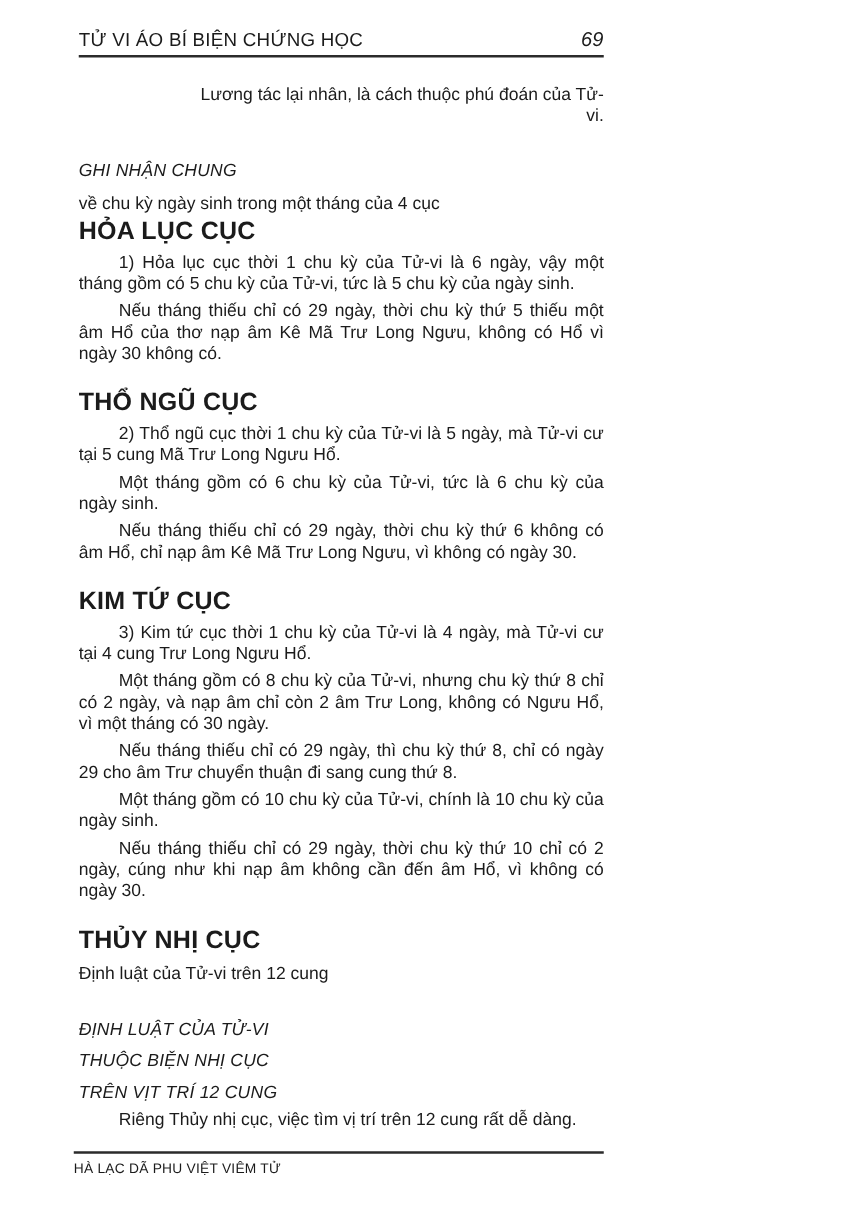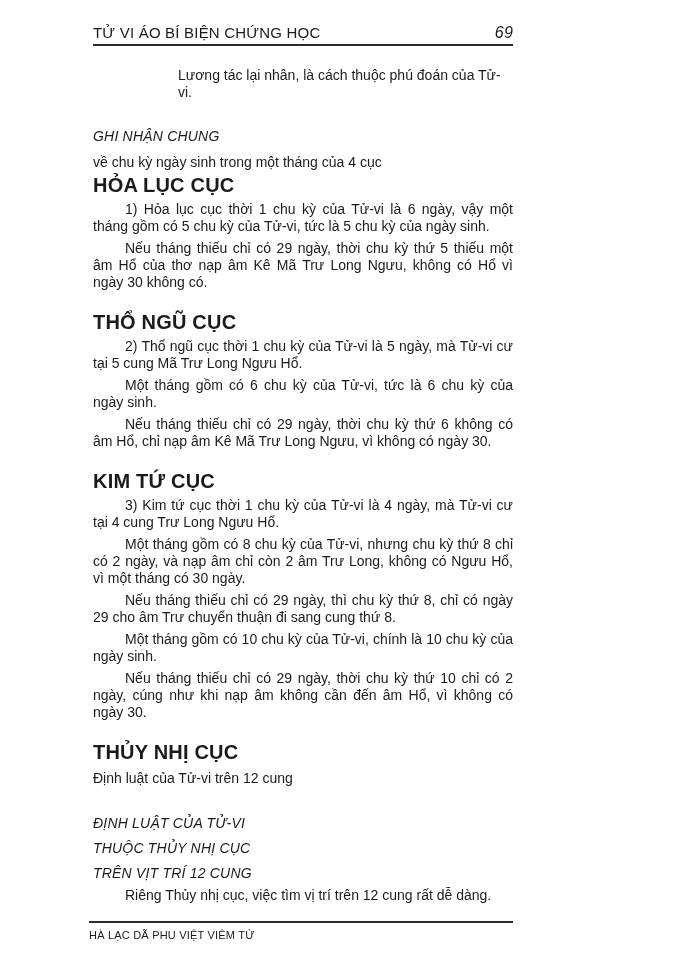--- a/index.html
+++ b/index.html
@@ -10,39 +10,39 @@
   }
   .page {
     position: relative;
     width: 546px;
     height: 971px;
     background: #ffffff;
     padding: 0 63px;
     overflow: hidden;
     font-size: 14px;
     line-height: 17px;
-    margin-left: 30px;
   }
   
   .page-header {
     display: flex;
     justify-content: space-between;
     align-items: flex-end;
     padding-top: 24px;
     padding-bottom: 3px;
     border-bottom: 2px solid #2b2b2b;
     font-size: 15px;
     letter-spacing: 0.2px;
   }
   .page-header .title { white-space: nowrap; }
   .page-header .pageno { font-size: 16px; font-style: italic; }
   
   .intro {
     margin-top: 21px;
     margin-left: 85px;
+    text-align: right;
   }
   .subhead {
     margin-top: 28px;
     font-size: 14px;
     letter-spacing: 0.2px;
     font-style: italic;
   }
   .subhead.first { margin-top: 27px; }
   .subhead.group { margin-top: 8px; }
   .plain { margin-top: 9px; }
@@ -101,21 +101,21 @@
     <p class="para">Một tháng gồm có 8 chu kỳ của Tử-vi, nhưng chu kỳ thứ 8 chỉ có 2 ngày, và nạp âm chỉ còn 2 âm Trư Long, không có Ngưu Hổ, vì một tháng có 30 ngày.</p>
     <p class="para">Nếu tháng thiếu chỉ có 29 ngày, thì chu kỳ thứ 8, chỉ có ngày 29 cho âm Trư chuyển thuận đi sang cung thứ 8.</p>
 
     <p class="para">Một tháng gồm có 10 chu kỳ của Tử-vi, chính là 10 chu kỳ của ngày sinh.</p>
     <p class="para">Nếu tháng thiếu chỉ có 29 ngày, thời chu kỳ thứ 10 chỉ có 2 ngày, cúng như khi nạp âm không cần đến âm Hổ, vì không có ngày 30.</p>
 
     <p class="heading">THỦY NHỊ CỤC</p>
     <p class="plain">Định luật của Tử-vi trên 12 cung</p>
 
     <p class="subhead">ĐỊNH LUẬT CỦA TỬ-VI</p>
-    <p class="subhead group">THUỘC THỦY NHỊ CỤC</p>
+    <p class="subhead group">THUỘC BIỆN NHỊ CỤC</p>
     <p class="subhead group">TRÊN VỊT TRÍ 12 CUNG</p>
     <p class="para">Riêng Thủy nhị cục, việc tìm vị trí trên 12 cung rất dễ dàng.</p>
   </div>
 
   <div class="page-footer">
     <span>HÀ LẠC DÃ PHU VIỆT VIÊM TỬ</span>
   </div>
 
 </div>
 

